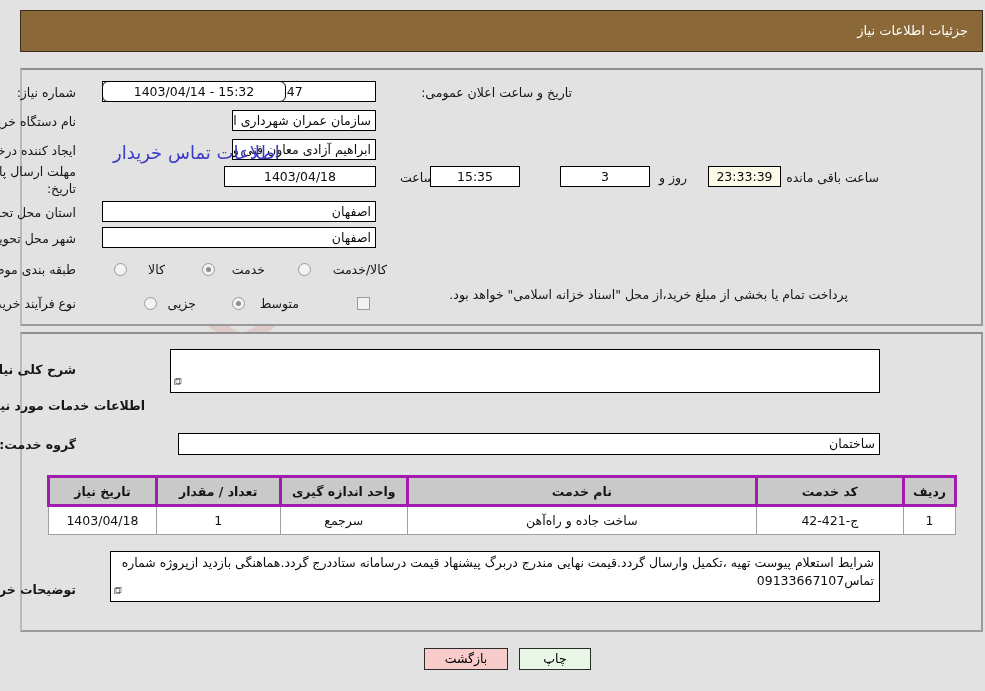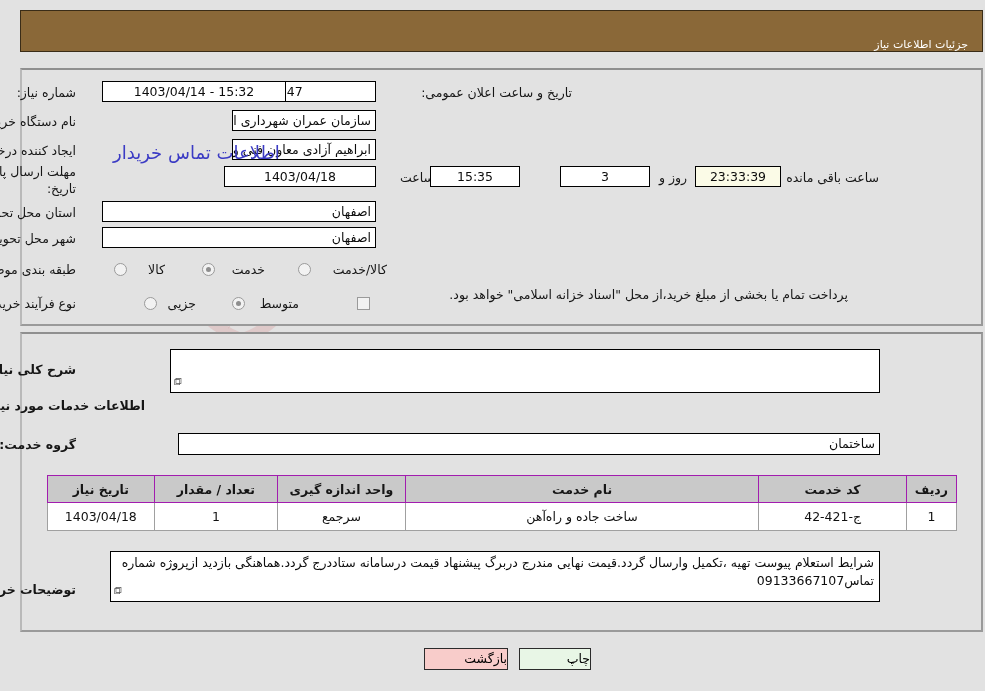--- a/index.html
+++ b/index.html
@@ -37,23 +37,23 @@
     position: absolute;
     left: 20px; top: 10px;
     width: 963px; height: 42px;
     background: #8a6838;
     border: 1px solid #3a2c17;
     box-sizing: border-box;
     z-index: 3;
   }
   #titlebar .ttl {
     position: absolute;
-    right: 14px; top: 27px;
+    right: 14px; top: 12px;
     color: #ffffff;
-    font-size: 11px;
+    font-size: 13px;
     text-align: center;
   }
 
   
   .panel {
     position: absolute;
     background: #e2e2e2;
     border: 2px solid #9a9a9a;
     border-top-color: #8f8f8f;
     border-left-color: #b9b9b9;
@@ -149,21 +149,21 @@
   #svc-table {
     position: absolute;
     left: 47px; top: 475px;
     width: 910px;
     border-collapse: collapse;
     z-index: 3;
     font-size: 12.5px;
   }
   #svc-table th {
     background: #c9c9c9;
-    border: 1px solid #a21caf;
+    border: 3px solid #a21caf;
     font-weight: bold;
     color: #151515;
     height: 26px;
     padding: 0 4px;
     text-align: center;
   }
   #svc-table td {
     background: #ffffff;
     border: 1px solid #a0a0a0;
     height: 27px;
@@ -174,21 +174,21 @@
 
   
   .btn {
     position: absolute;
     height: 22px;
     border: 1px solid #2b2b2b;
     box-sizing: border-box;
     font-family: "DejaVu Sans", "Liberation Sans", sans-serif;
     font-size: 12.5px;
     line-height: 20px;
-    text-align: right;
+    text-align: center;
     cursor: pointer;
     z-index: 3;
     padding: 0;
   }
   #btn-print  { left: 519px; top: 648px; width: 72px; background: #e8f6e6; }
   #btn-back   { left: 424px; top: 648px; width: 84px; background: #f8ccca; }
 </style>
 </head>
 <body>
 
@@ -214,39 +214,39 @@
 </div>
 
 <div class="panel" id="panel-top"></div>
 
 <div class="layer">
 
   <span class="lbl" style="right:909px; top:85px;margin-left:8px;">شماره نیاز:</span>
   <div class="fld ctr" style="right:609px; top:81px; width:274px;">1103099896000147</div>
 
   <span class="lbl" style="right:413px; top:85px;">تاریخ و ساعت اعلان عمومی:</span>
-  <div class="fld ctr" style="right:699px; left:106px; top:81px; width:184px;">15:32 - 1403/04/14</div>
+  <div class="fld ctr" style="right:699px; left:106px; top:81px; width:184px;border-radius:6px;">15:32 - 1403/04/14</div>
 
   <span class="lbl" style="right:909px; top:114px;">نام دستگاه خریدار:</span>
   <div class="fld rgt" style="right:609px; left:232px; top:110px;">سازمان عمران شهرداری اصفهان</div>
 
   <span class="lbl" style="right:909px; top:143px;">ایجاد کننده درخواست:</span>
   <div class="fld rgt" style="right:609px; left:232px; top:139px;">ابراهیم آزادی معاون فنی و اجرایی سازمان عمران شهرداری اصفهان</div>
   <span class="link" style="left:113px; top:142px;">اطلاعات تماس خریدار</span>
 
   <span class="lbl" style="right:909px; top:164px;">مهلت ارسال پاسخ: تا</span>
   <span class="lbl" style="right:909px; top:181px;">تاریخ:</span>
 
   <div class="fld ctr" style="right:609px; top:166px; width:152px;">1403/04/18</div>
   <span class="lbl" style="right:551px; top:170px;">ساعت</span>
   <div class="fld ctr" style="right:465px; top:166px; width:90px;">15:35</div>
 
   <div class="fld ctr" style="right:335px; top:166px; width:90px;">3</div>
   <span class="lbl" style="right:298px; top:170px;">روز و</span>
-  <div class="fld timer" style="right:204px; top:166px; width:86px;">23:33:39</div>
+  <div class="fld timer" style="right:204px; top:166px; width:73px;">23:33:39</div>
   <span class="lbl" style="right:106px; top:170px;">ساعت باقی مانده</span>
 
   <span class="lbl" style="right:909px; top:205px;">استان محل تحویل:</span>
   <div class="fld rgt" style="right:609px; top:201px; width:274px;">اصفهان</div>
 
   <span class="lbl" style="right:909px; top:231px;">شهر محل تحویل:</span>
   <div class="fld rgt" style="right:609px; top:227px; width:274px;">اصفهان</div>
 
   <span class="lbl" style="right:909px; top:262px;">طبقه بندی موضوعی:</span>
 

